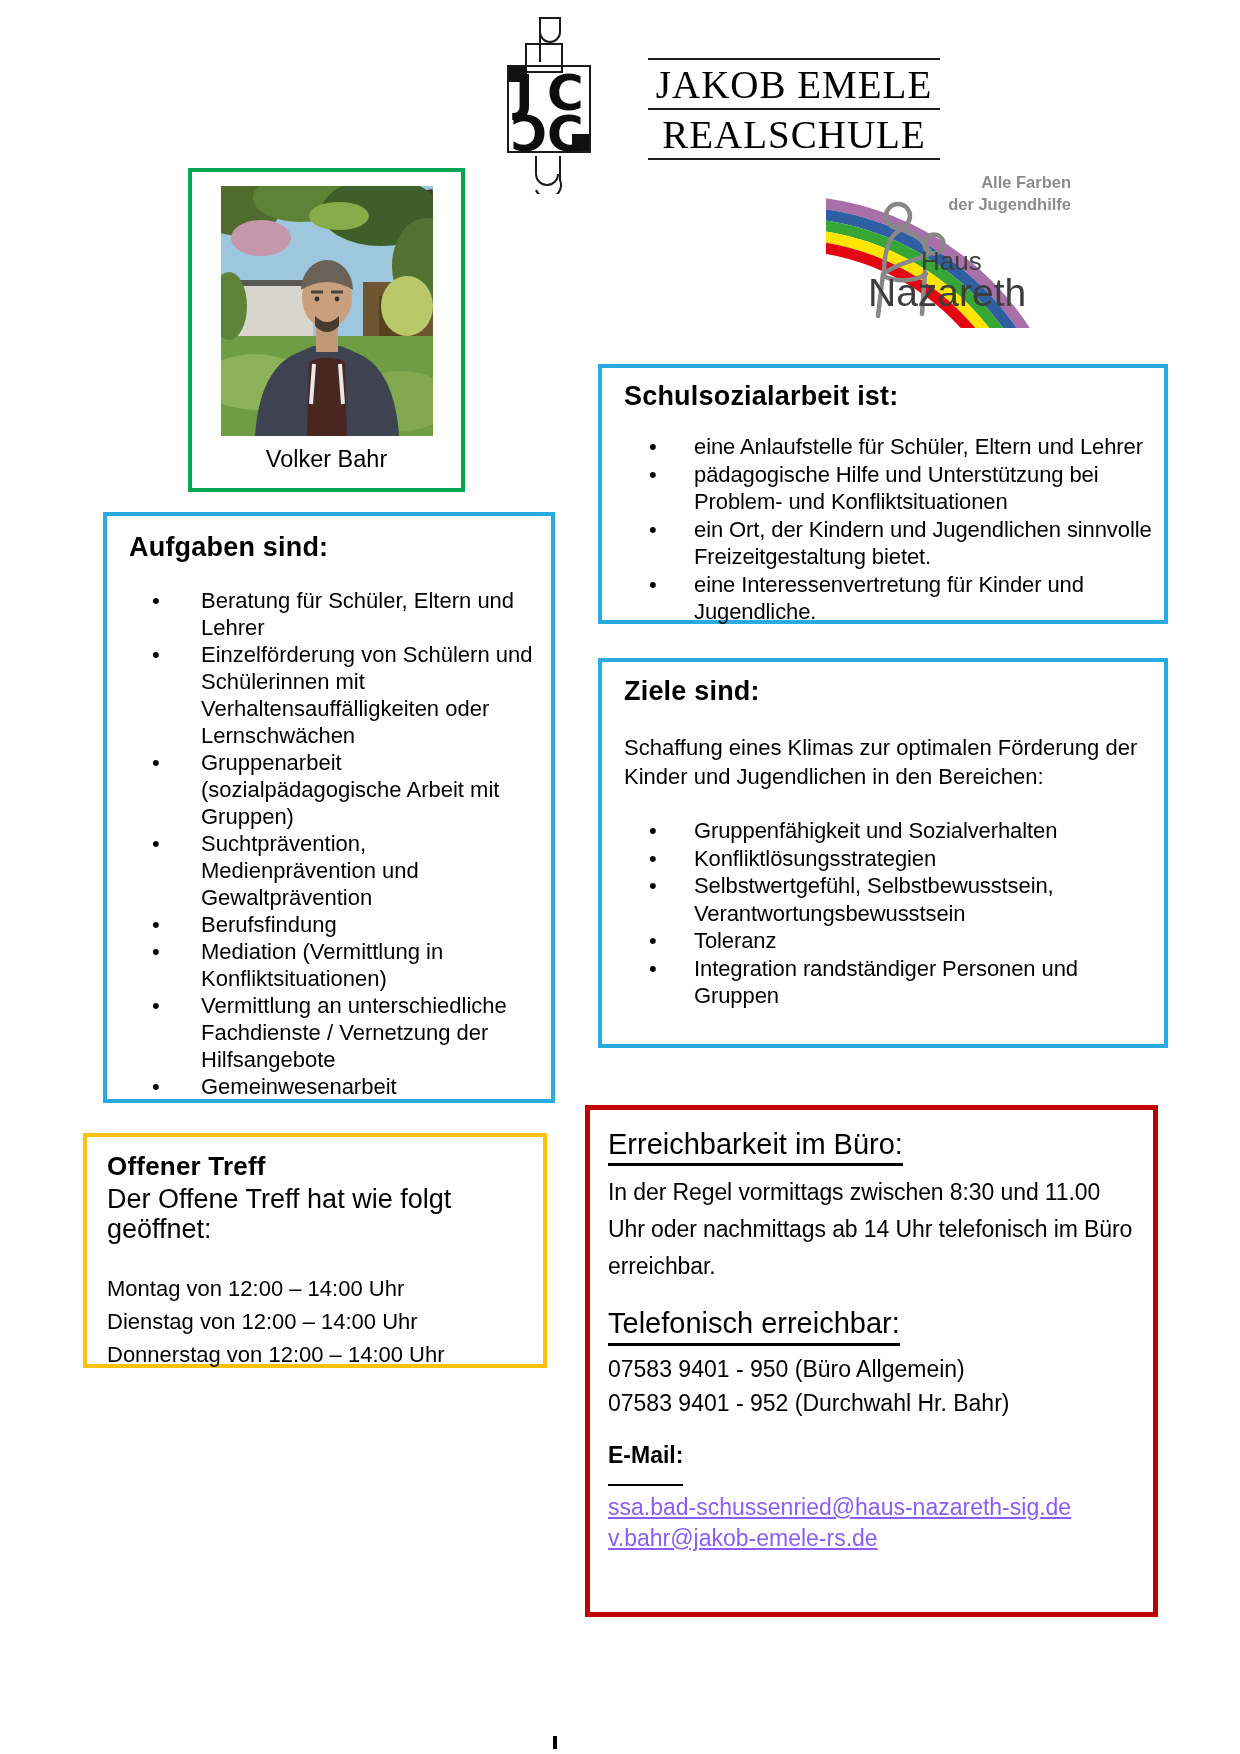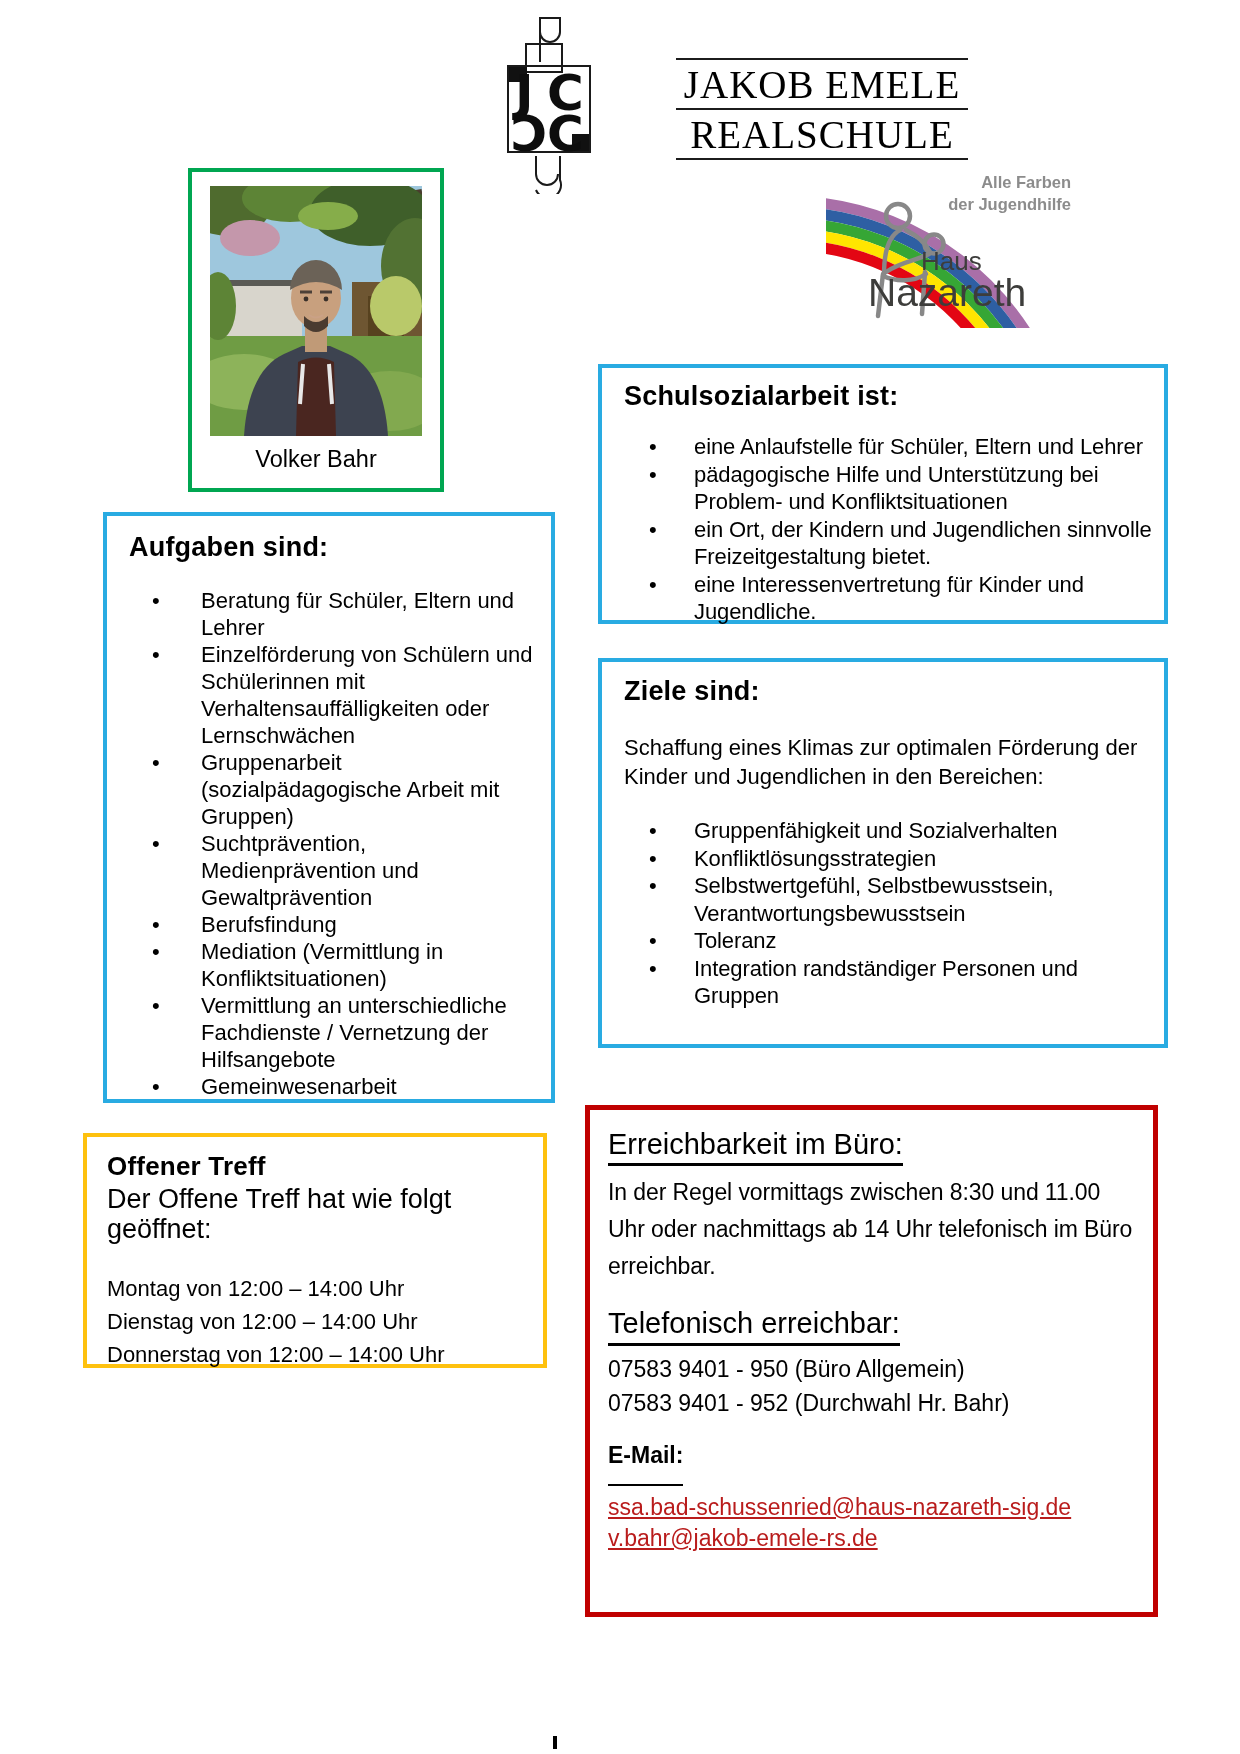--- a/index.html
+++ b/index.html
@@ -11,32 +11,32 @@
   }
   .abs { position:absolute; }
 
   
   .title {
     left:93px; top:82px; font-size:47px; font-weight:bold;
     border-bottom:6px solid #000; padding-bottom:5px; line-height:1.1;
     letter-spacing:0.5px;
   }
   .school-name {
-    left:676px; top:58px; width:292px;
+    left:648px; top:58px; width:292px;
     font-family:"Liberation Serif", serif; text-align:center;
     border-top:2px solid #1c1c1c;
   }
   .school-name .line {
     font-size:39px; letter-spacing:1px; line-height:46px; padding-top:2px;
     border-bottom:2px solid #1c1c1c; white-space:nowrap;
   }
 
   
   .photo-box {
-    left:188px; top:168px; width:256px; height:324px;
+    left:188px; top:168px; width:277px; height:324px;
     border:4px solid #00a651; text-align:center;
   }
   .photo-box svg { margin-top:14px; }
   .photo-caption { font-size:23.5px; margin-top:6px; }
 
   
   .box { border:4px solid #29abe2; }
   .box h2 { font-size:27px; margin:0; font-weight:bold; letter-spacing:0.2px; }
   ul.bullets { list-style:none; margin:0; padding:0; font-size:22px; }
   ul.bullets li { position:relative; padding-left:70px; }
@@ -75,21 +75,21 @@
   }
   .k-body { font-size:23px; line-height:37px; margin-top:8px; letter-spacing:-0.1px; }
   .k-note { font-size:21px; line-height:29px; font-style:italic; }
   .k-gap { height:22px; }
   .k-phones { font-size:23px; line-height:34px; margin-top:6px; }
   .k-email-head {
     font-size:23px; font-weight:bold; display:inline-block;
     border-bottom:2.5px solid #000; padding-bottom:15px;
   }
   .k-links { margin-top:6px; font-size:23px; line-height:31px; }
-  .k-links a { color:#b91c1c; text-decoration:underline; display:block; }
+  .k-links a { color:#8b5cf6; text-decoration:underline; display:block; }
 
   .page-mark { left:553px; top:1736px; width:4px; height:13px; background:#000; }
 </style>
 </head>
 <body>
 
 <div id="page">
 
 
   <svg class="abs" style="left:498px; top:14px;" width="100" height="180" viewBox="0 0 100 180" aria-hidden="true">

